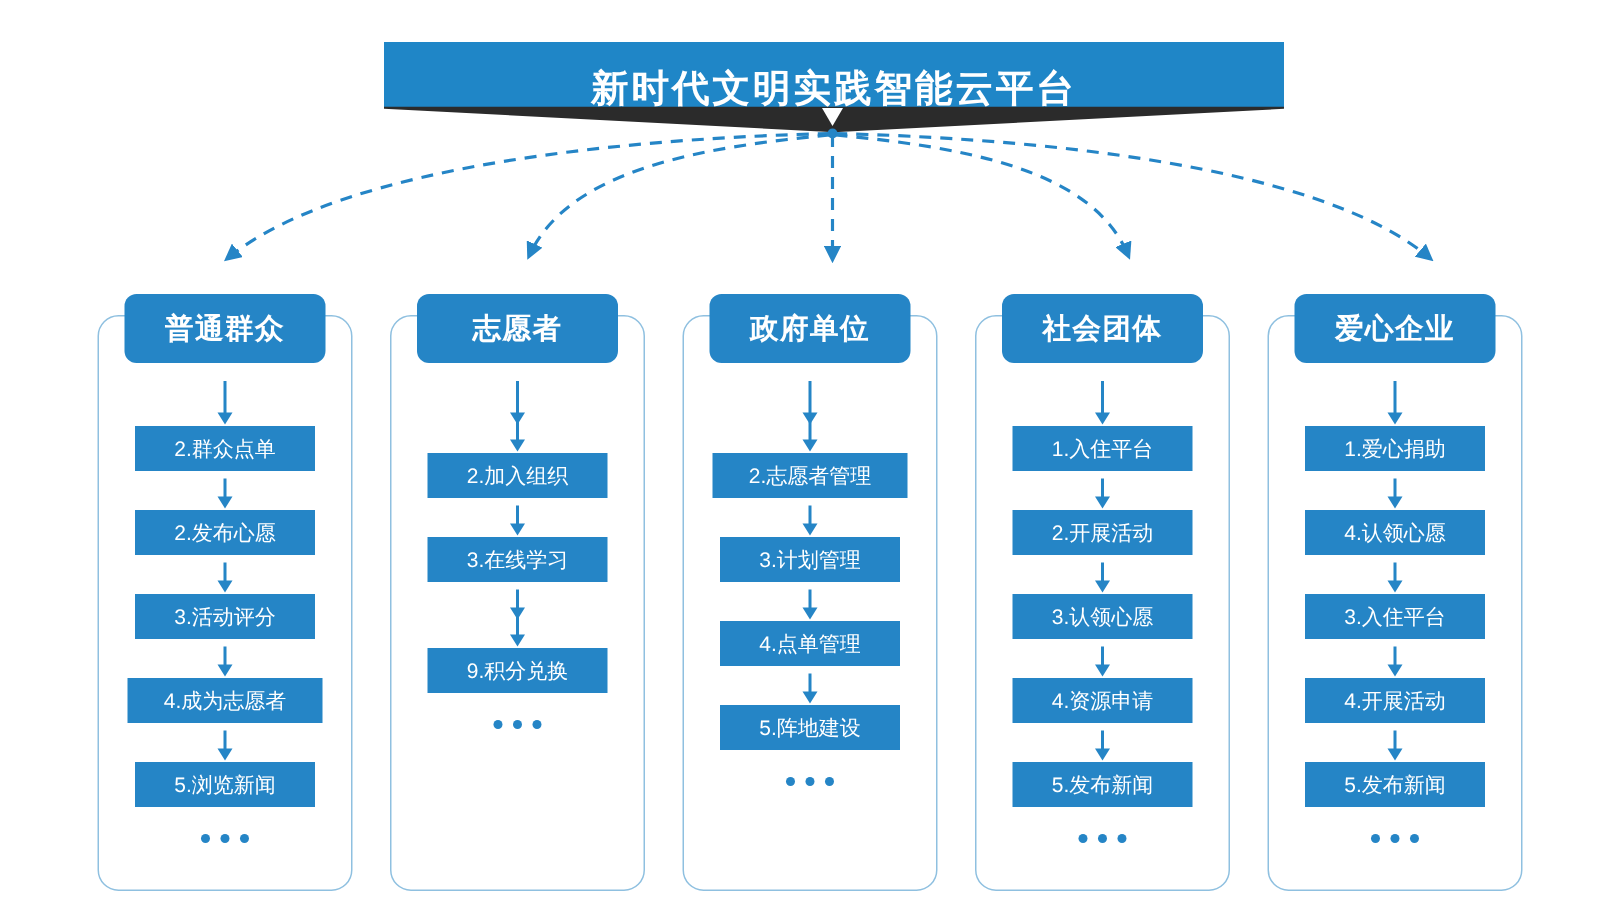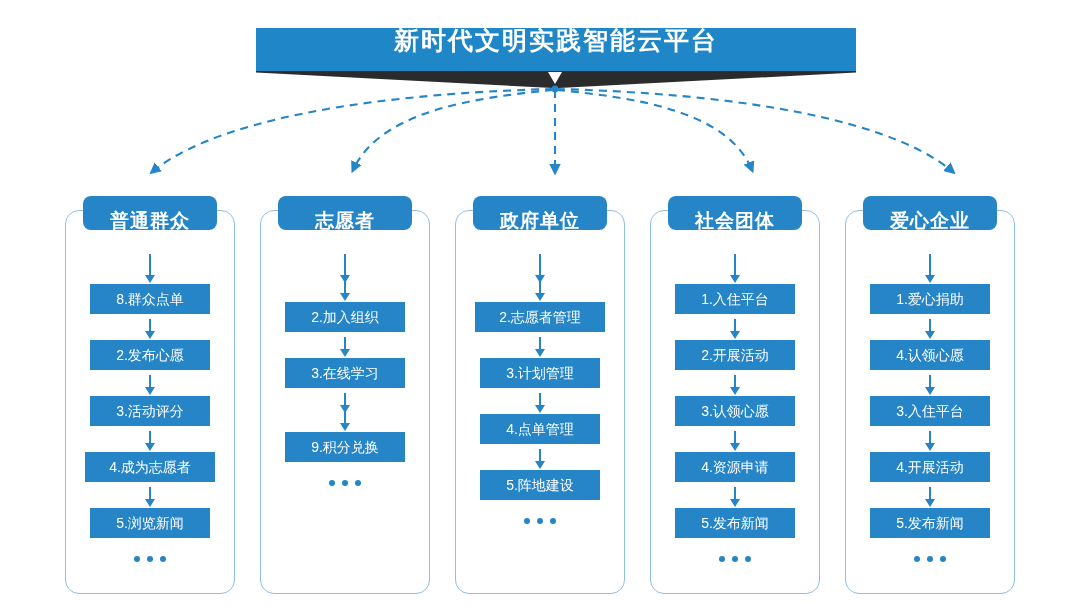--- a/index.html
+++ b/index.html
@@ -25,21 +25,21 @@
     left: 256px;
     top: 28px;
     width: 600px;
     height: 44px;
   }
   #banner-bar {
     position: absolute;
     inset: 0;
     background: #1f86c7;
     display: flex;
-    align-items: flex-start;
+    align-items: flex-end;
     justify-content: center;
   }
   #banner-title {
     color: #ffffff;
     font-size: 25px;
     font-weight: bold;
     letter-spacing: 2px;
     line-height: 1;
     white-space: nowrap;
   }
@@ -92,25 +92,25 @@
     border-radius: 14px;
     background: transparent;
   }
 
   .col-header {
     position: absolute;
     left: 50%;
     transform: translateX(-50%);
     top: 0;
     width: 134px;
-    height: 34px;
+    height: 46px;
     background: #2585c6;
     border-radius: 8px;
     display: flex;
-    align-items: flex-end;
+    align-items: center;
     justify-content: center;
     z-index: 3;
   }
   .col-header-label {
     color: #ffffff;
     font-size: 19px;
     font-weight: bold;
     letter-spacing: 1px;
     line-height: 1;
     white-space: nowrap;
@@ -236,21 +236,21 @@
   <div id="columns">
 
     <div class="column">
       <div class="card-frame"></div>
       <div class="col-header">
         <span class="col-header-label">普通群众</span>
       </div>
       <div class="items">
         <div class="lead-arrow"></div>
         <div class="item-box">
-          <span class="item-label">8.群众点单</span>
+          <span class="item-label">2.群众点单</span>
         </div>
         <div class="step-arrow"></div>
         <div class="item-box">
           <span class="item-label">2.发布心愿</span>
         </div>
         <div class="step-arrow"></div>
         <div class="item-box">
           <span class="item-label">3.活动评分</span>
         </div>
         <div class="step-arrow"></div>

